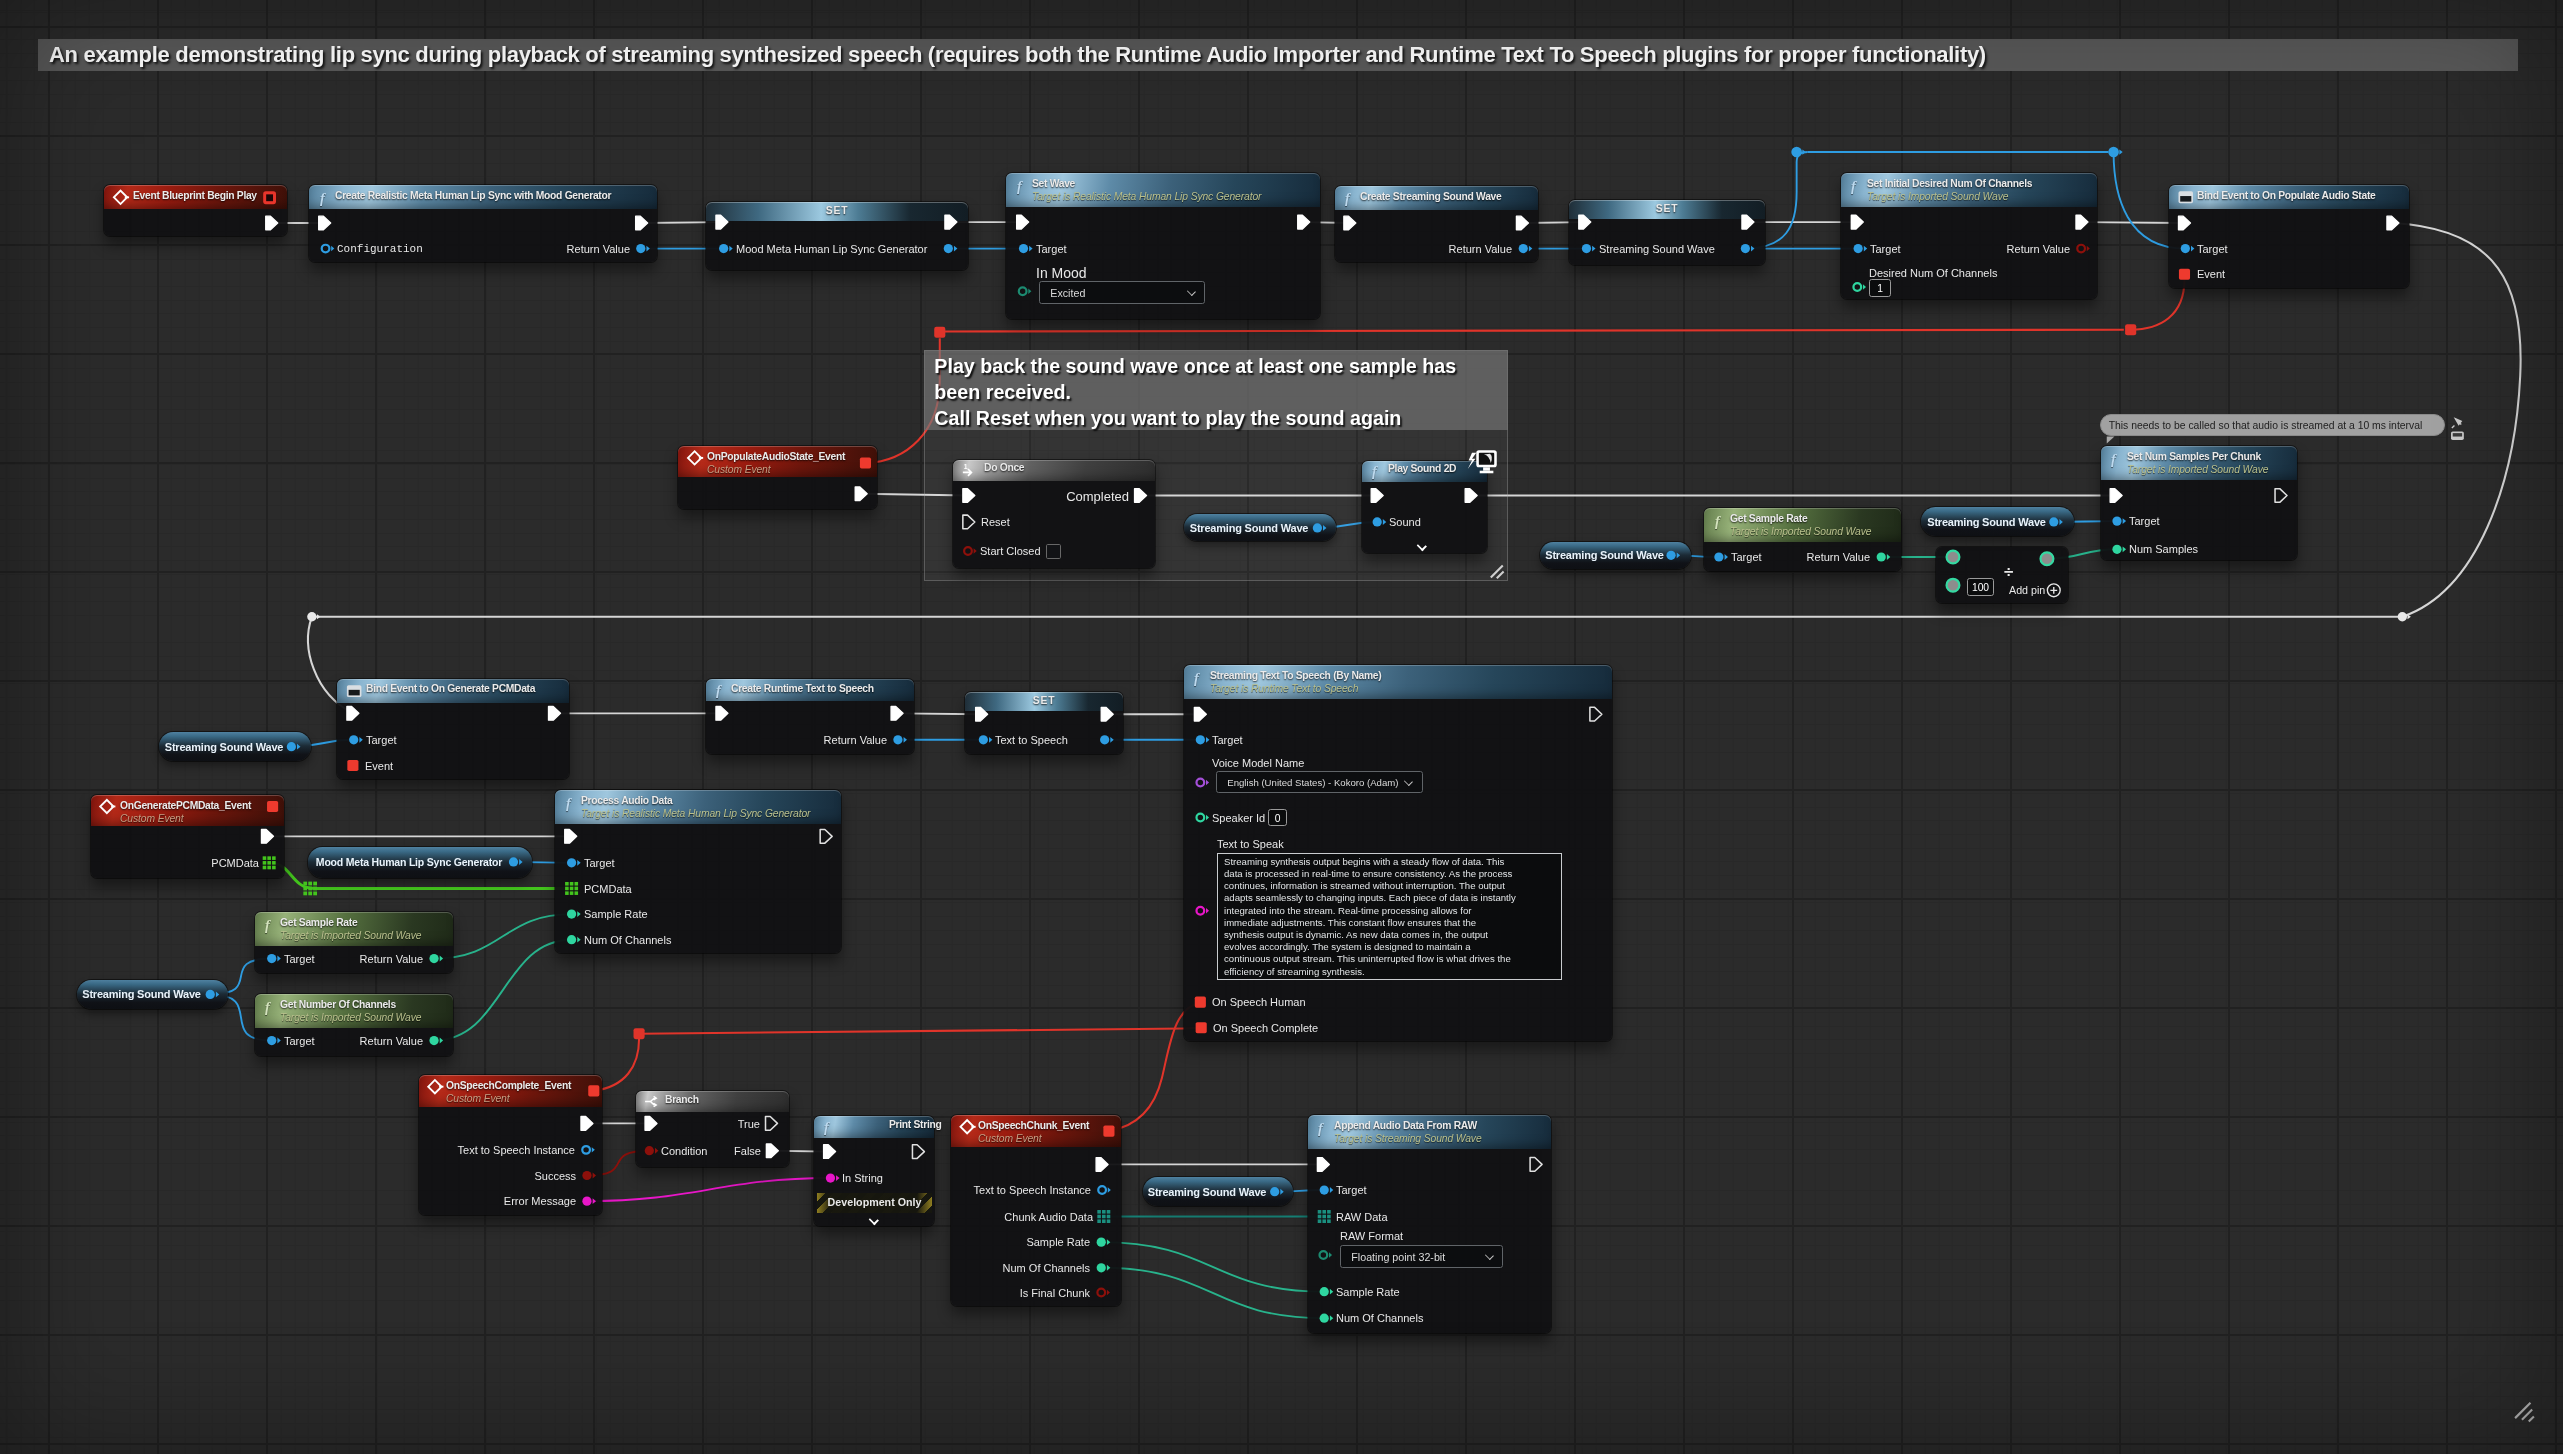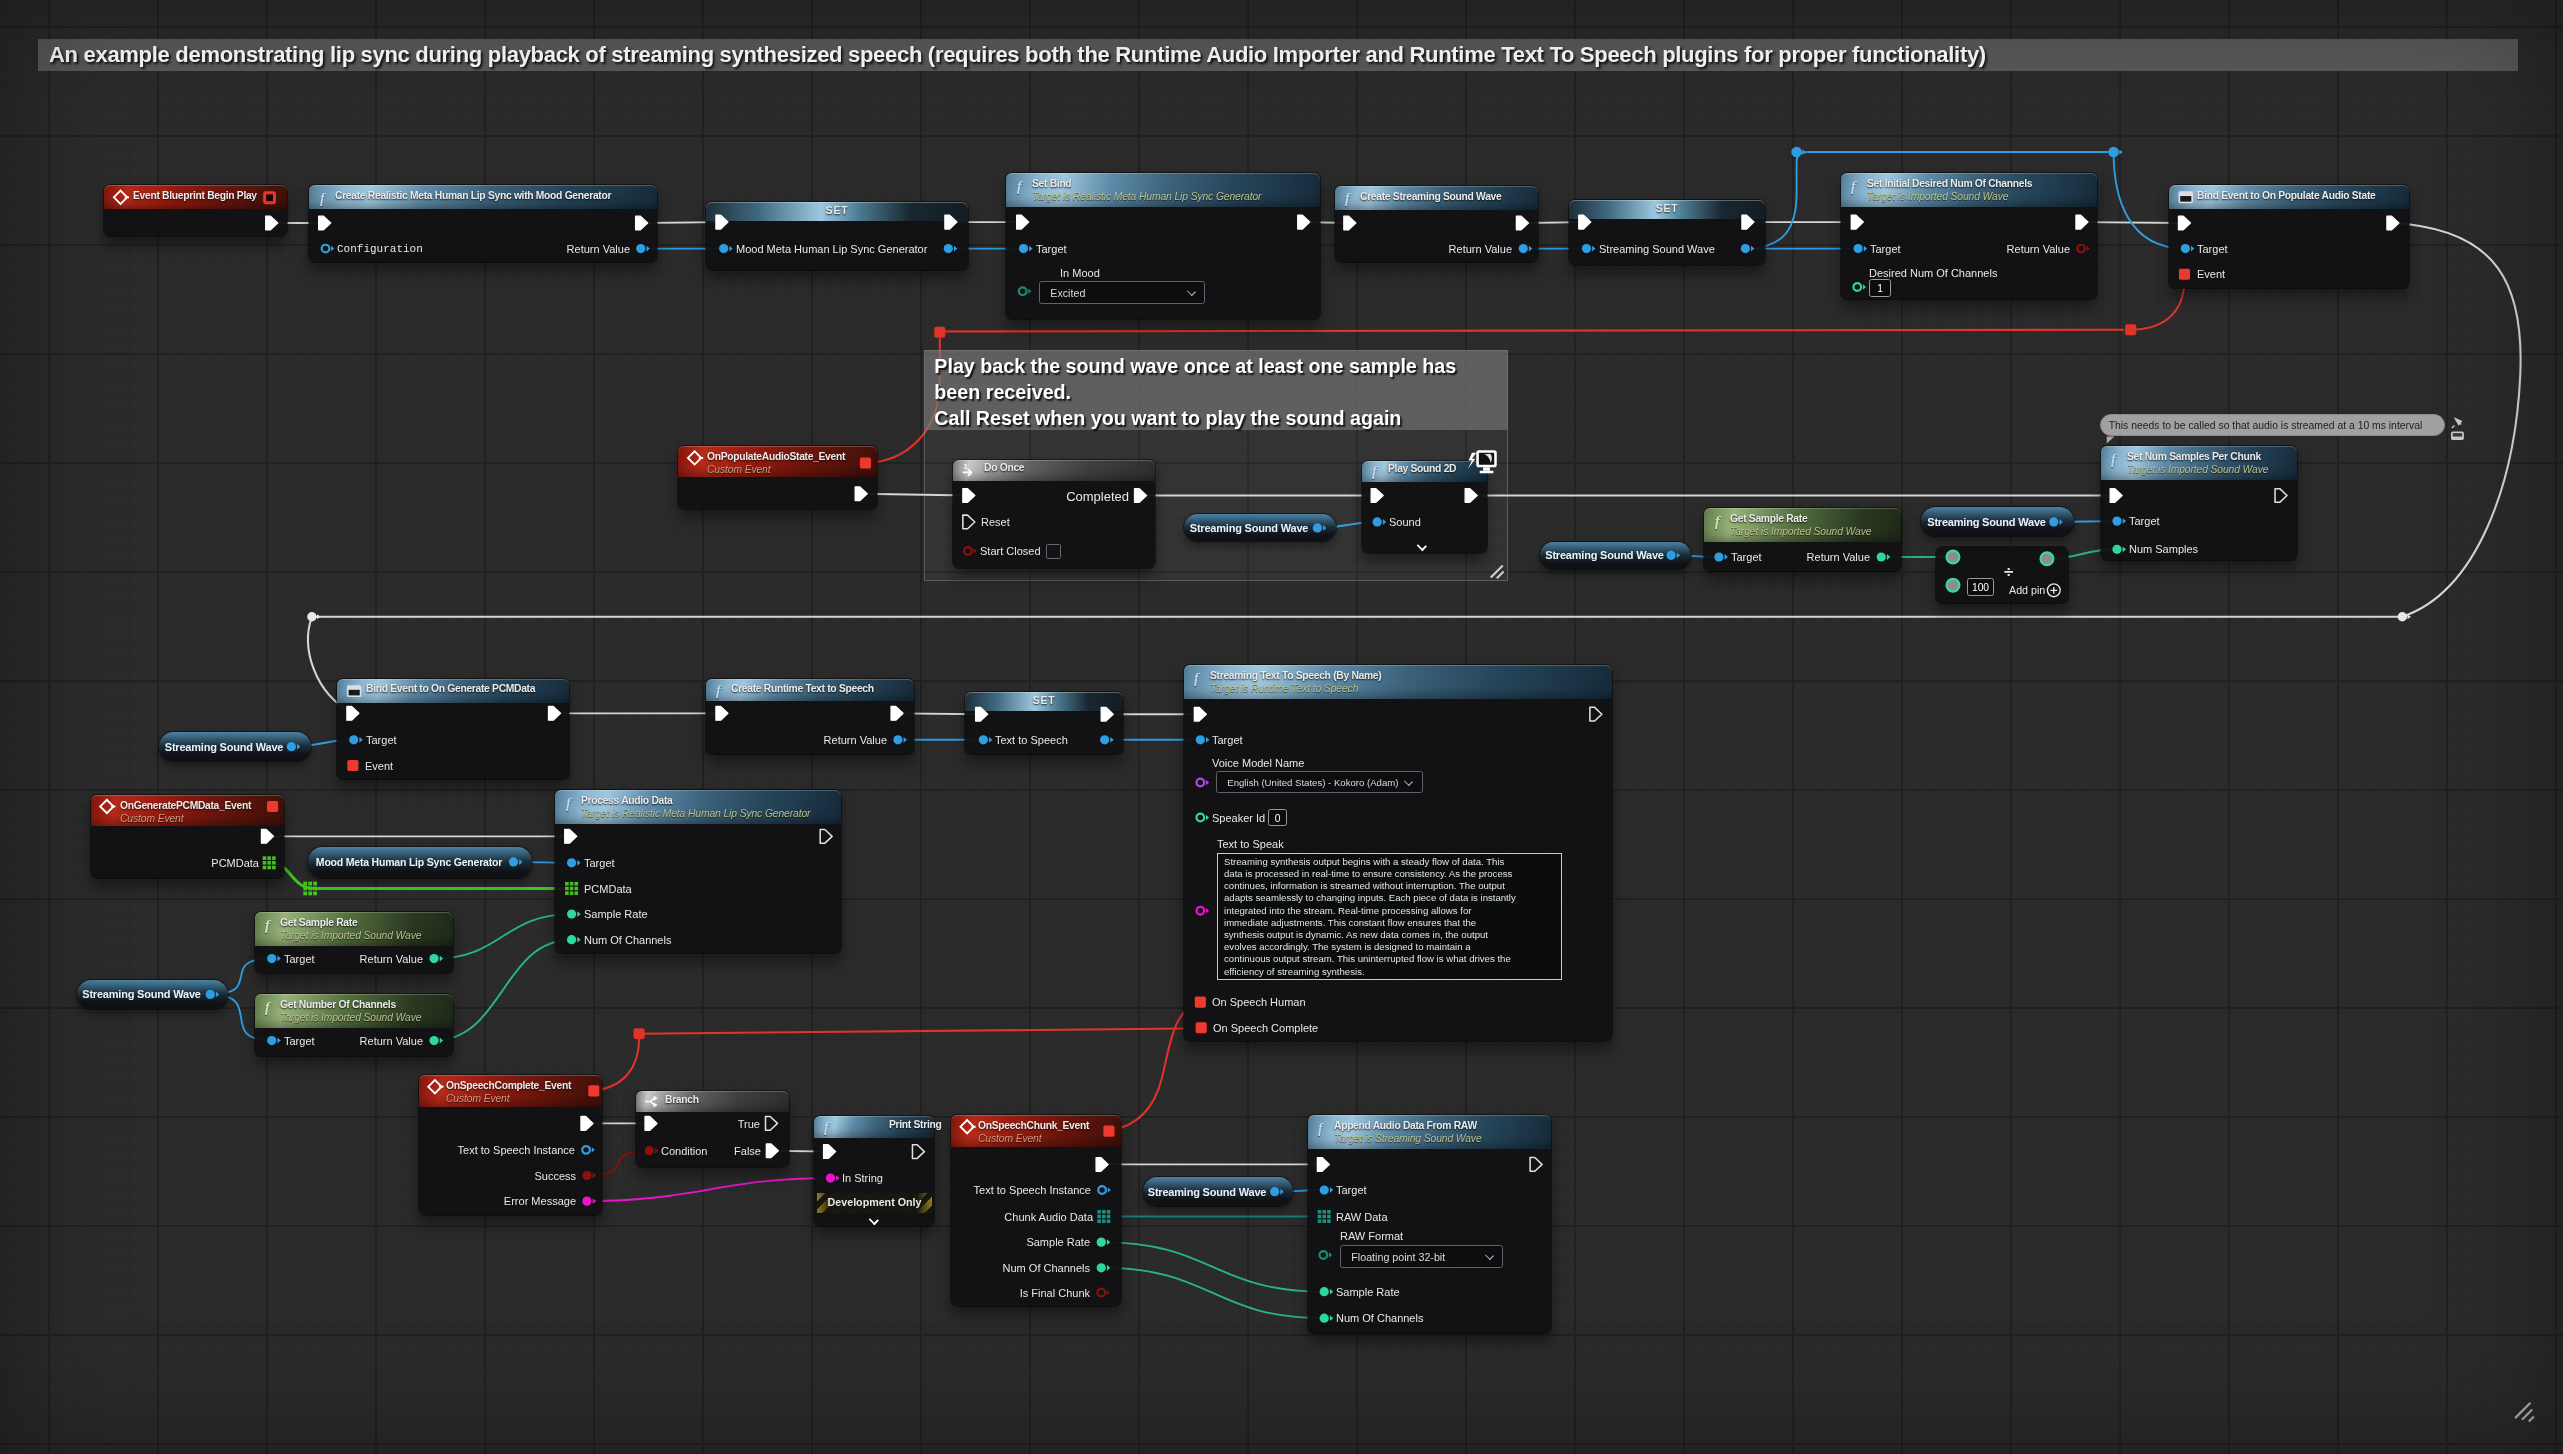--- a/index.html
+++ b/index.html
@@ -98,24 +98,24 @@
 <span class="tt" style="left:335px;top:190px">Create Realistic Meta Human Lip Sync with Mood Generator</span>
 <span class="L" style="top:249px;font-size:11px;color:#e8e8e8;left:337px;font-family:Liberation Mono, monospace;">Configuration</span>
 <span class="L" style="top:249px;font-size:11px;color:#e8e8e8;right:1933px;">Return Value</span>
 <div class="nd" style="left:706px;top:202px;width:262px;height:68px"></div>
 <div class="hd hset" style="left:706px;top:202px;width:262px;height:19px"></div>
 <span class="tt" style="left:706px;top:205px;width:262px;text-align:center;letter-spacing:0.9px">SET</span>
 <span class="L" style="top:249px;font-size:11px;color:#e8e8e8;left:736px;">Mood Meta Human Lip Sync Generator</span>
 <div class="nd" style="left:1006px;top:173px;width:314px;height:146px"></div>
 <div class="hd" style="left:1006px;top:173px;width:314px;height:34px;background:linear-gradient(100deg,#54809c 0%,#8ab5d0 10%,#9fc7de 18%,#5e8ba8 33%,#3c617a 52%,#26465a 72%,#162b3b 100%);"></div>
 <span class="fic" style="left:1017px;top:179px;color:#bcd9ee">f</span>
-<span class="tt" style="left:1032px;top:178px">Set Bind</span>
+<span class="tt" style="left:1032px;top:178px">Set Wave</span>
 <span class="st" style="left:1032px;top:191px;">Target is Realistic Meta Human Lip Sync Generator</span>
 <span class="L" style="top:249px;font-size:11px;color:#e8e8e8;left:1036px;">Target</span>
-<span class="L" style="top:273px;font-size:11px;color:#e8e8e8;left:1036px;margin-left:24px;">In Mood</span>
+<span class="L" style="top:273px;font-size:14px;color:#e8e8e8;left:1036px;">In Mood</span>
 <div class="dd" style="left:1039px;top:281px;width:166px;height:23px;line-height:23px;font-size:10.7px">Excited</div>
 <span class="chv" style="left:1188px;top:288px"></span>
 <div class="nd" style="left:1335px;top:186px;width:203px;height:76px"></div>
 <div class="hd" style="left:1335px;top:186px;width:203px;height:24px;background:linear-gradient(100deg,#54809c 0%,#8ab5d0 10%,#9fc7de 18%,#5e8ba8 33%,#3c617a 52%,#26465a 72%,#162b3b 100%);"></div>
 <span class="fic" style="left:1345px;top:191px;color:#bcd9ee">f</span>
 <span class="tt" style="left:1360px;top:191px">Create Streaming Sound Wave</span>
 <span class="L" style="top:249px;font-size:11px;color:#e8e8e8;right:1051px;">Return Value</span>
 <div class="nd" style="left:1569px;top:200px;width:196px;height:65px"></div>
 <div class="hd hset" style="left:1569px;top:200px;width:196px;height:19px"></div>
 <span class="tt" style="left:1569px;top:203px;width:196px;text-align:center;letter-spacing:0.9px">SET</span>

